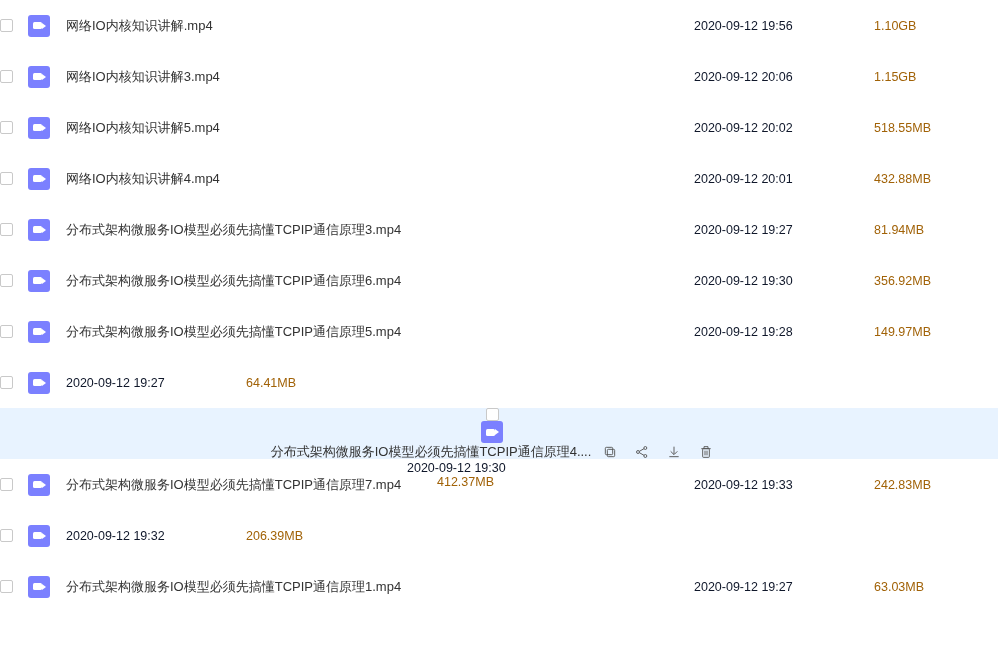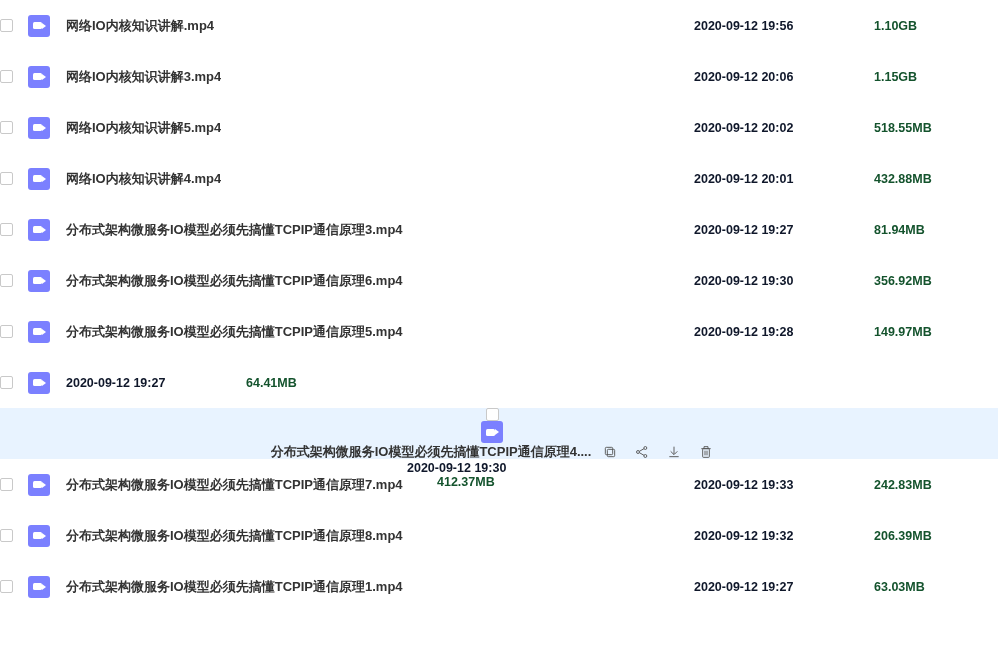--- a/index.html
+++ b/index.html
@@ -3,21 +3,21 @@
 <meta charset="utf-8">
 <style>
   * { box-sizing: border-box; margin: 0; padding: 0; }
   body {
     font-family: "Microsoft YaHei", "PingFang SC", Arial, sans-serif;
     font-size: 13px;
     color: #333;
     background: #fff;
     width: 998px;
   }
-  .file-list { width: 100%; font-weight: bold; }
+  .file-list { width: 100%; }
   .file-row {
     display: flex;
     align-items: center;
     height: 51px;
     padding: 0 4px 0 0;
     cursor: pointer;
   }
   .file-row.hovered { background: #e8f3ff; flex-direction: column; }
   .checkbox-cell {
     width: 22px;
@@ -103,21 +103,21 @@
   }
   .act-btn svg { width: 16px; height: 16px; stroke: #555; fill: none; stroke-width: 1.4; }
   .date-cell {
     width: 180px;
     color: #0f172a;
     font-size: 12.5px;
     flex-shrink: 0;
   }
   .size-cell {
     width: 120px;
-    color: #14532d;
+    color: #a16207;
     font-size: 12.5px;
     flex-shrink: 0;
   }
 </style>
 </head>
 <body>
 
 <div class="file-list" id="list">
     <div class="file-row">
       <div class="checkbox-cell">
@@ -279,23 +279,20 @@
       <div class="date-cell">2020-09-12 19:33</div>
       <div class="size-cell">242.83MB</div>
     </div>
     <div class="file-row">
       <div class="checkbox-cell">
         <span class="cb"></span>
       </div>
       <div class="icon-cell">
         <span class="video-icon"></span>
       </div>
-      <div class="name-cell">
-        <span class="fname">分布式架构微服务IO模型必须先搞懂TCPIP通信原理8.mp4</span>
-      </div>
       <div class="date-cell">2020-09-12 19:32</div>
       <div class="size-cell">206.39MB</div>
     </div>
     <div class="file-row">
       <div class="checkbox-cell">
         <span class="cb"></span>
       </div>
       <div class="icon-cell">
         <span class="video-icon"></span>
       </div>

